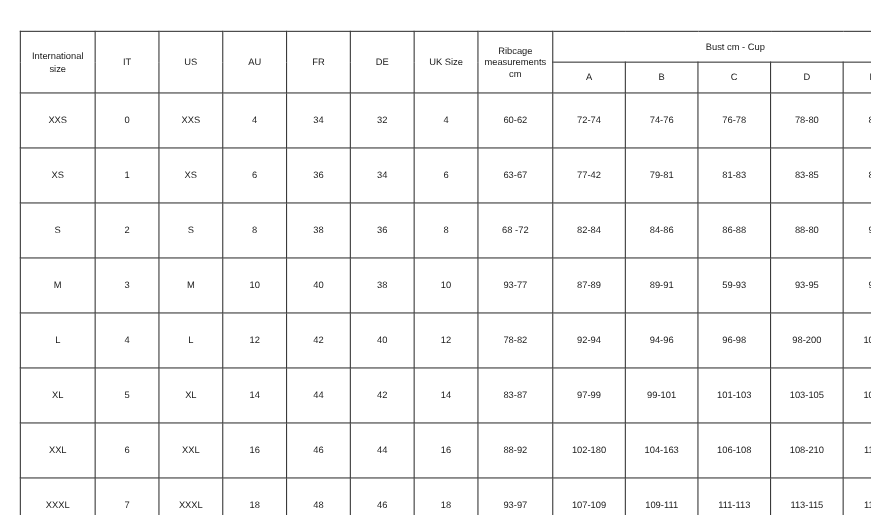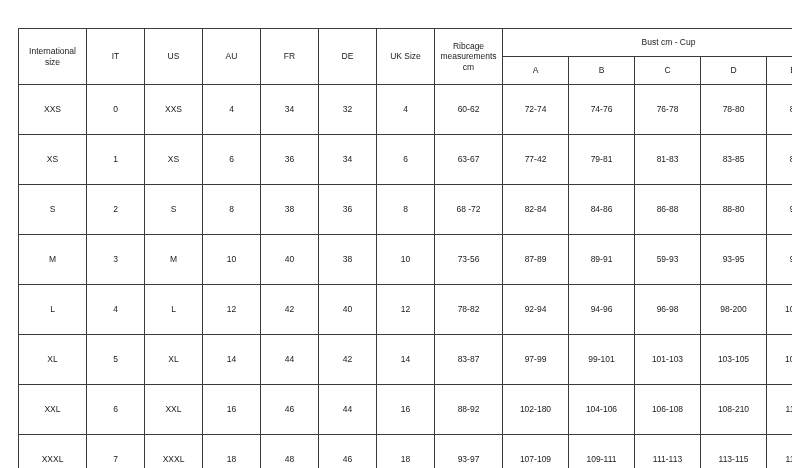--- a/index.html
+++ b/index.html
@@ -150,21 +150,21 @@
         <td>90-92</td>
       </tr>
       <tr>
         <td>M</td>
         <td>3</td>
         <td>M</td>
         <td>10</td>
         <td>40</td>
         <td>38</td>
         <td>10</td>
-        <td>73-56</td>
+        <td>93-77</td>
         <td>87-89</td>
         <td>89-91</td>
         <td>59-93</td>
         <td>93-95</td>
         <td>95-97</td>
       </tr>
       <tr>
         <td>L</td>
         <td>4</td>
         <td>L</td>
@@ -197,21 +197,21 @@
       <tr>
         <td>XXL</td>
         <td>6</td>
         <td>XXL</td>
         <td>16</td>
         <td>46</td>
         <td>44</td>
         <td>16</td>
         <td>88-92</td>
         <td>102-180</td>
-        <td>104-106</td>
+        <td>104-163</td>
         <td>106-108</td>
         <td>108-210</td>
         <td>110-112</td>
       </tr>
       <tr>
         <td>XXXL</td>
         <td>7</td>
         <td>XXXL</td>
         <td>18</td>
         <td>48</td>

